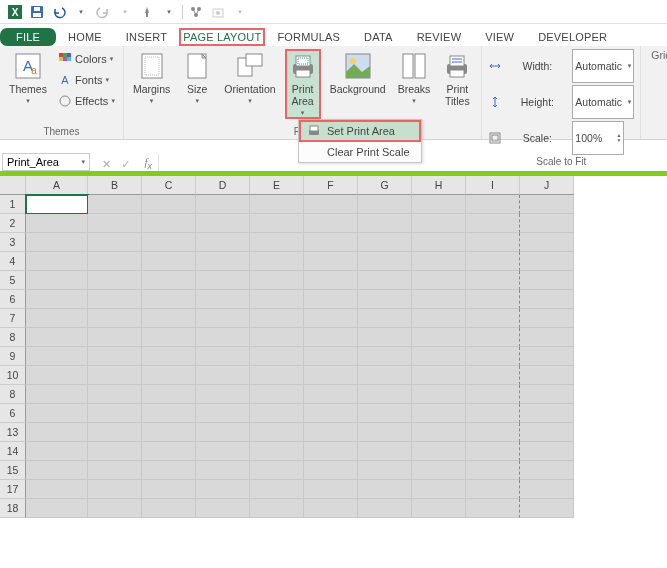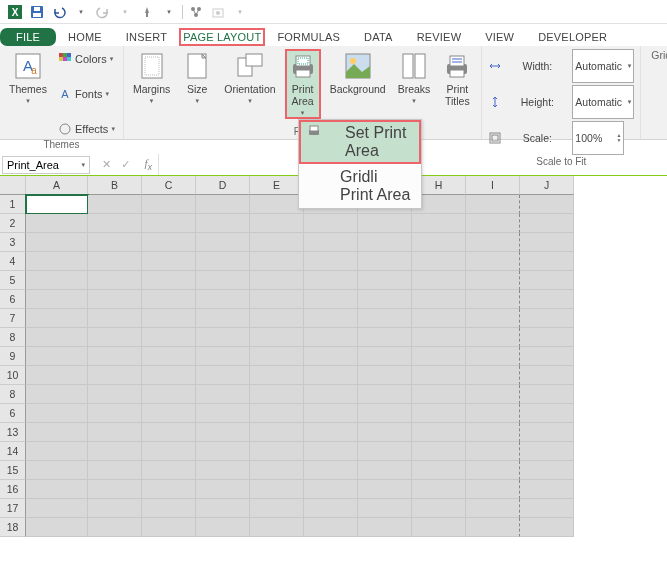--- a/index.html
+++ b/index.html
@@ -19,40 +19,40 @@
 .rgroup { border-right: 1px solid #e1e1e1; padding: 3px 6px 2px 6px; display: flex; flex-direction: column; justify-content: space-between; }
 .rgroup-body { display: flex; align-items: flex-start; gap: 6px; flex: 1; }
 .rgroup-label { font-size: 10px; color: #666; text-align: center; padding-top: 1px; position: relative; }
 
 .vbtn { display: flex; flex-direction: column; align-items: center; gap: 2px; padding: 2px 3px; cursor: pointer; min-width: 36px; }
 .vbtn .icon { width: 30px; height: 30px; display: flex; align-items: center; justify-content: center; }
 .vbtn .lbl { font-size: 10.5px; color: #444; text-align: center; line-height: 1.15; }
 .vbtn .dd { font-size: 7px; color: #666; }
 .vbtn.boxed { background: #c8e2d1; border: 2px solid #ed636a; padding: 0 1px; }
 
-.themes-col { display: flex; flex-direction: column; gap: 16px; font-size: 11px; color: #444; }
+.themes-col { display: flex; flex-direction: column; gap: 2px; font-size: 11px; color: #444; }
 .themes-col .row { display: flex; align-items: center; gap: 3px; cursor: pointer; padding: 1px 2px; }
 .tiny-icon { width: 14px; height: 14px; display: inline-flex; align-items: center; justify-content: center; }
 
 .scale-col { display: flex; flex-direction: column; gap: 2px; font-size: 10.5px; color: #444; }
 .scale-row { display: flex; align-items: center; gap: 15px; text-align: center; }
 .scale-row .lbl { min-width: 40px; }
 .combo { border: 1px solid #ababab; background: #fff; padding: 16px 2px; font-size: 10.5px; display: flex; align-items: center; justify-content: space-between; min-width: 62px; height: 17px; }
 .combo .dd { font-size: 7px; color: #666; padding-left: 3px; }
 
 .sheetopt-col { display: flex; flex-direction: row; gap: 2px; font-size: 10.5px; color: #444; padding-left: 4px; }
 .sheetopt-col label { display: flex; align-items: center; gap: 3px; }
 .sheetopt-col input { margin: 0; }
 
 .dropdown { position: absolute; top: 73px; left: 298px; width: 124px; background: #fcfcfc; border: 1px solid #c6c6c6; box-shadow: 1px 1px 3px rgba(0,0,0,.15); z-index: 10; }
-.dropdown .ditem { display: flex; align-items: flex-start; gap: 24px; padding: 4px 8px; font-size: 16px; color: #444; cursor: pointer; }
+.dropdown .ditem { display: flex; align-items: center; gap: 6px; padding: 4px 8px; font-size: 11px; color: #444; cursor: pointer; }
 .dropdown .ditem.hl { background: #c5e0cd; border: 2px solid #ed636a; padding: 2px 6px; }
 .dropdown .ditem .di-icon { width: 14px; }
 
-.formula-bar { height: 22px; border-bottom: 1px solid #84cc16; display: flex; align-items: center; margin-top: 14px; }
+.formula-bar { height: 22px; border-bottom: 5px solid #84cc16; display: flex; align-items: flex-end; margin-top: 14px; }
 .namebox { width: 88px; border: 1px solid #ccc; padding: 2px 4px; font-size: 11px; display: flex; justify-content: space-between; align-items: center; margin: 0 4px 0 2px; }
 .namebox .dd { font-size: 7px; color: #666; }
 .fb-btns { display: flex; gap: 10px; padding: 0 8px; color: #aaa; font-size: 11px; }
 .fx { font-style: italic; font-family: Georgia, serif; color: #888; font-size: 11px; padding: 0 6px; }
 .fb-input { flex: 1; border-left: 1px solid #e1e1e1; height: 100%; }
 
 .grid-area { position: relative; }
 .col-headers { display: flex; height: 19px; }
 .corner { width: 26px; background: #e6e6e6; border-right: 1px solid #ccc; border-bottom: 1px solid #999; }
 .colh { width: 54px; background: #e6e6e6; border-right: 1px solid #ccc; border-bottom: 1px solid #999; text-align: center; font-size: 10.5px; color: #444; line-height: 19px; }
@@ -341,21 +341,21 @@
       <span class="di-icon">
           <svg width="14" height="14">
             <rect x="2" y="6" width="10" height="5" fill="#888" rx="1"></rect>
             <rect x="3" y="2" width="8" height="5" fill="#fff" stroke="#888"></rect>
           </svg>
         </span>
       <span>Set Print Area</span>
     </div>
     <div class="ditem">
       <span class="di-icon"></span>
-      <span>Gridli Print Area</span>
+      <span>Clear Print Scale</span>
     </div>
   </div>
 </div>
 
 <div class="formula-bar">
   <div class="namebox">
     <span>Print_Area</span>
     <span class="dd">▾</span>
   </div>
   <div class="fb-btns">
@@ -571,33 +571,20 @@
         <div class="cell"></div>
         <div class="cell"></div>
         <div class="cell"></div>
         <div class="cell"></div>
         <div class="cell"></div>
         <div class="cell"></div>
         <div class="cell dashed"></div>
         <div class="cell"></div>
       </div>
       <div class="row">
-        <div class="rowh">16</div>
-        <div class="cell first"></div>
-        <div class="cell"></div>
-        <div class="cell"></div>
-        <div class="cell"></div>
-        <div class="cell"></div>
-        <div class="cell"></div>
-        <div class="cell"></div>
-        <div class="cell"></div>
-        <div class="cell dashed"></div>
-        <div class="cell"></div>
-      </div>
-      <div class="row">
         <div class="rowh">17</div>
         <div class="cell first"></div>
         <div class="cell"></div>
         <div class="cell"></div>
         <div class="cell"></div>
         <div class="cell"></div>
         <div class="cell"></div>
         <div class="cell"></div>
         <div class="cell"></div>
         <div class="cell dashed"></div>

